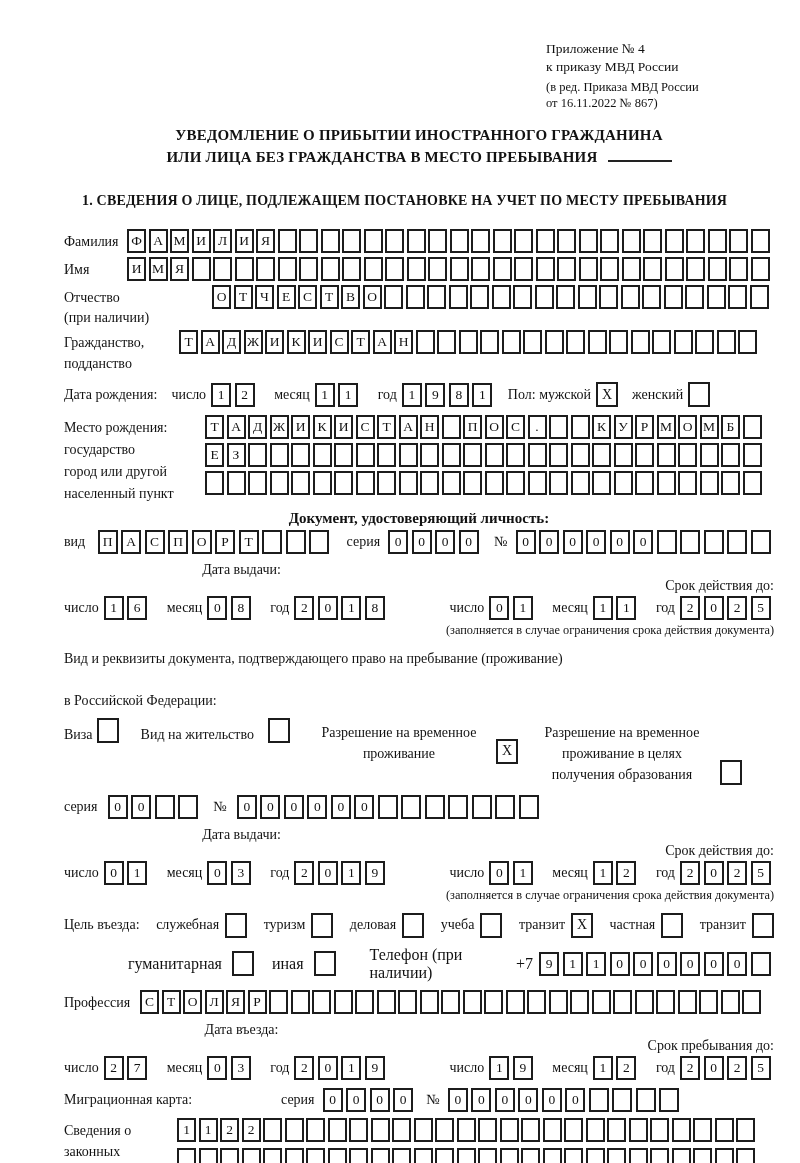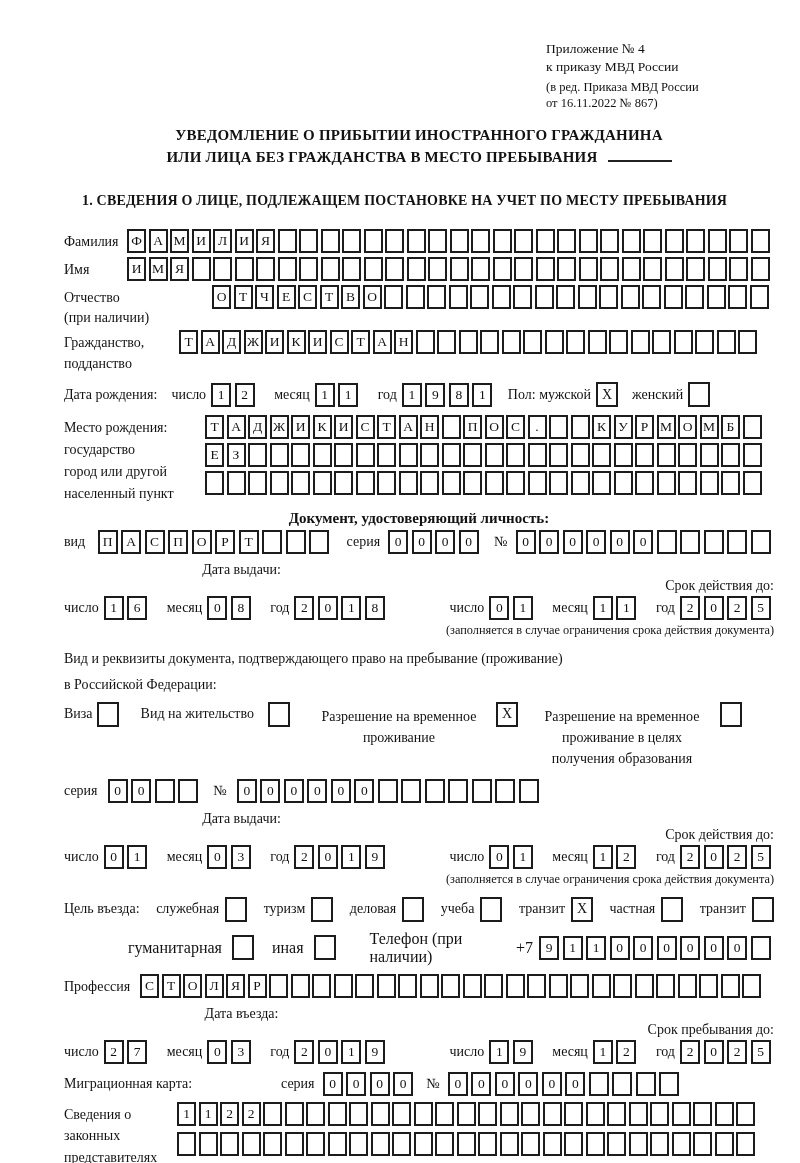--- a/index.html
+++ b/index.html
@@ -36,21 +36,21 @@
   .drow{display:flex;align-items:center;margin-top:2px;}
   .dgrp{display:flex;align-items:center;}
   .dl{font-size:14px;margin-right:5px;}
   .gap{margin-left:16px;}
   .note{font-size:12.3px;text-align:right;margin-top:3px;}
 
   .plain{font-size:14px;line-height:1.85;margin-top:8px;}
 
   
   .permits{display:flex;align-items:flex-start;margin-top:4px;}
-  .opt{display:flex;align-items:flex-start;}
+  .opt{display:flex;align-items:flex-end;}
   .opt .ol{font-size:14px;padding-top:4px;}
   .opt .c{margin-left:8px;}
   .ctr{text-align:center;line-height:1.5;}
   .w170{width:178px;}
   .w175{width:180px;}
 
   
   .purpose{display:flex;align-items:center;justify-content:space-between;margin-top:10px;}
   .purpose .pl{font-size:14px;}
   .pitem{display:flex;align-items:center;}
@@ -423,21 +423,21 @@
           <span class="box">2</span>
           <span class="box">0</span>
           <span class="box">2</span>
           <span class="box">5</span>
         </div>
     </div>
   </div>
   <div class="note">(заполняется в случае ограничения срока действия документа)</div>
 
   <div class="plain">Вид и реквизиты документа, подтверждающего право на пребывание (проживание)</div>
-  <div class="plain" style="margin-top:0;">в Российской Федерации:</div>
+  <div class="plain" style="margin-top:16px;">в Российской Федерации:</div>
 
   <div class="permits">
     <div class="opt">
       <span class="ol">Виза</span>
       <div class="boxes cbx c" style="margin-left:4px;">
           <span class="box"></span>
         </div>
     </div>
     <div class="opt" style="margin-left:22px;">
       <span class="ol">Вид на жительство</span>

